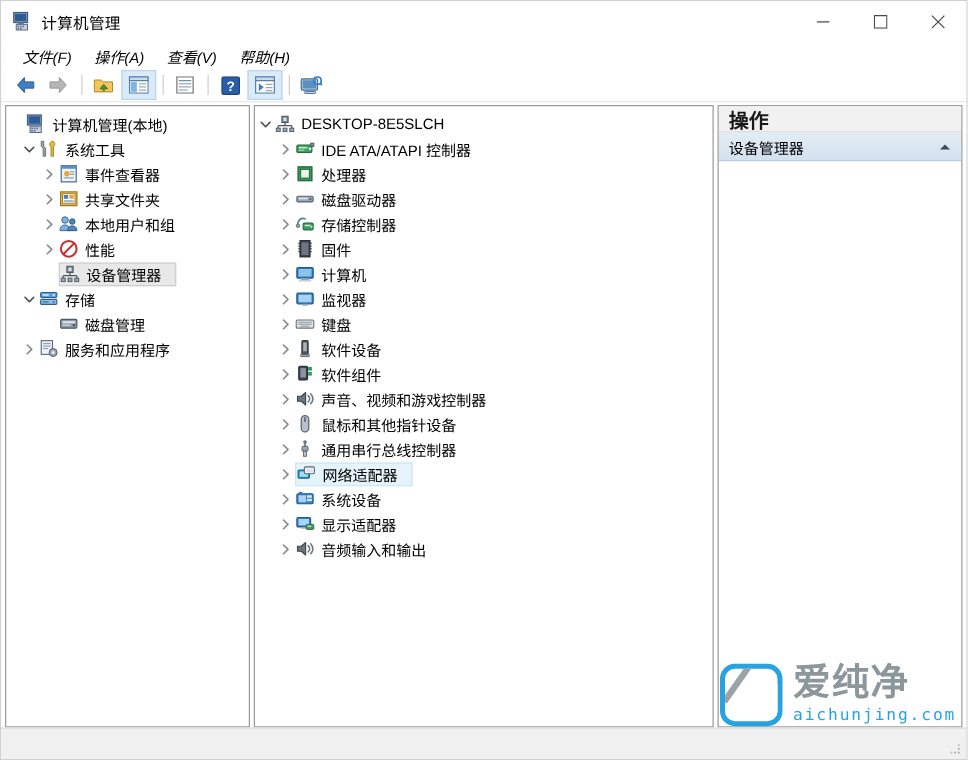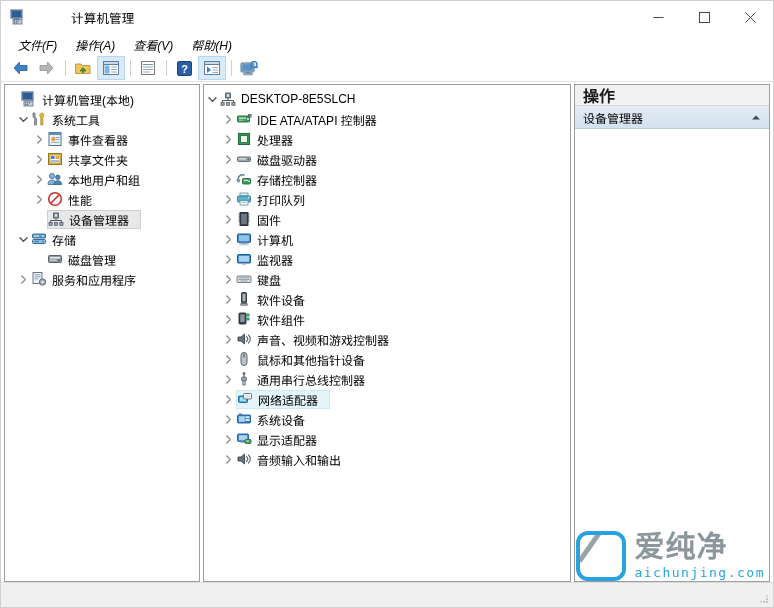--- a/index.html
+++ b/index.html
@@ -12,21 +12,21 @@
   }
   .window{
     position:absolute;left:0;top:0;width:774px;height:608px;
     background:#ffffff;border:1px solid #d0d0d0;box-sizing:border-box;
     display:flex;flex-direction:column;
   }
 
   
   .titlebar{
     height:32px;flex:0 0 32px;background:#ffffff;
-    display:flex;align-items:center;position:relative;gap:38px;
+    display:flex;align-items:center;position:relative;
   }
   .title-icon{width:16px;height:16px;margin-left:9px;margin-right:7px;position:relative;flex:0 0 16px;}
   .title-text{font-size:12.5px;color:#000;letter-spacing:.2px;}
   .win-btns{position:absolute;right:0;top:0;height:32px;display:flex;}
   .win-btn{width:46px;height:32px;display:flex;align-items:center;justify-content:center;}
   .win-btn svg{display:block;}
 
   
   .menubar{
     height:22px;flex:0 0 22px;display:flex;align-items:center;
@@ -525,39 +525,20 @@
                 <rect x="6.5" y="7.5" width="8" height="5.5" rx="1" fill="#3f9a5f" stroke="#1f6b3c" stroke-width=".9"></rect>
                 <rect x="7.8" y="8.8" width="4.5" height="1.2" fill="#cbeed8"></rect>
                 <circle cx="13.2" cy="10.4" r=".8" fill="#d8f2e2"></circle>
                 <circle cx="2.4" cy="9.6" r="1.4" fill="#9aa6b2" stroke="#59646f" stroke-width=".7"></circle>
               </svg>
             </div>
             <div class="lbl">存储控制器</div>
           </div>
         </div>
 
-        <div class="row" style="padding-left:16px">
-          <div class="twisty">
-            <svg width="9" height="9" viewBox="0 0 9 9">
-                <path d="M2.8 1 L6.4 4.5 L2.8 8" fill="none" stroke="#8a8a8a" stroke-width="1.3" stroke-linecap="round" stroke-linejoin="round"></path>
-              </svg>
-          </div>
-          <div class="sel-wrap">
-            <div class="ico">
-              <svg width="16" height="16" viewBox="0 0 16 16">
-                <rect x="4" y="2" width="8" height="3" fill="#e8eef4" stroke="#4f8fa8" stroke-width=".8"></rect>
-                <rect x="1.5" y="5" width="13" height="6" rx="1" fill="#5fb0c4" stroke="#2f7a90" stroke-width=".9"></rect>
-                <rect x="4" y="9.5" width="8" height="4.5" fill="#ffffff" stroke="#4f8fa8" stroke-width=".8"></rect>
-                <rect x="5.2" y="10.8" width="5.6" height=".9" fill="#8fa8b8"></rect>
-                <circle cx="12.7" cy="6.6" r=".8" fill="#d8f0f6"></circle>
-              </svg>
-            </div>
-            <div class="lbl">打印队列</div>
-          </div>
-        </div>
 
         <div class="row" style="padding-left:16px">
           <div class="twisty">
             <svg width="9" height="9" viewBox="0 0 9 9">
                 <path d="M2.8 1 L6.4 4.5 L2.8 8" fill="none" stroke="#8a8a8a" stroke-width="1.3" stroke-linecap="round" stroke-linejoin="round"></path>
               </svg>
           </div>
           <div class="sel-wrap">
             <div class="ico">
               <svg width="16" height="16" viewBox="0 0 16 16">

